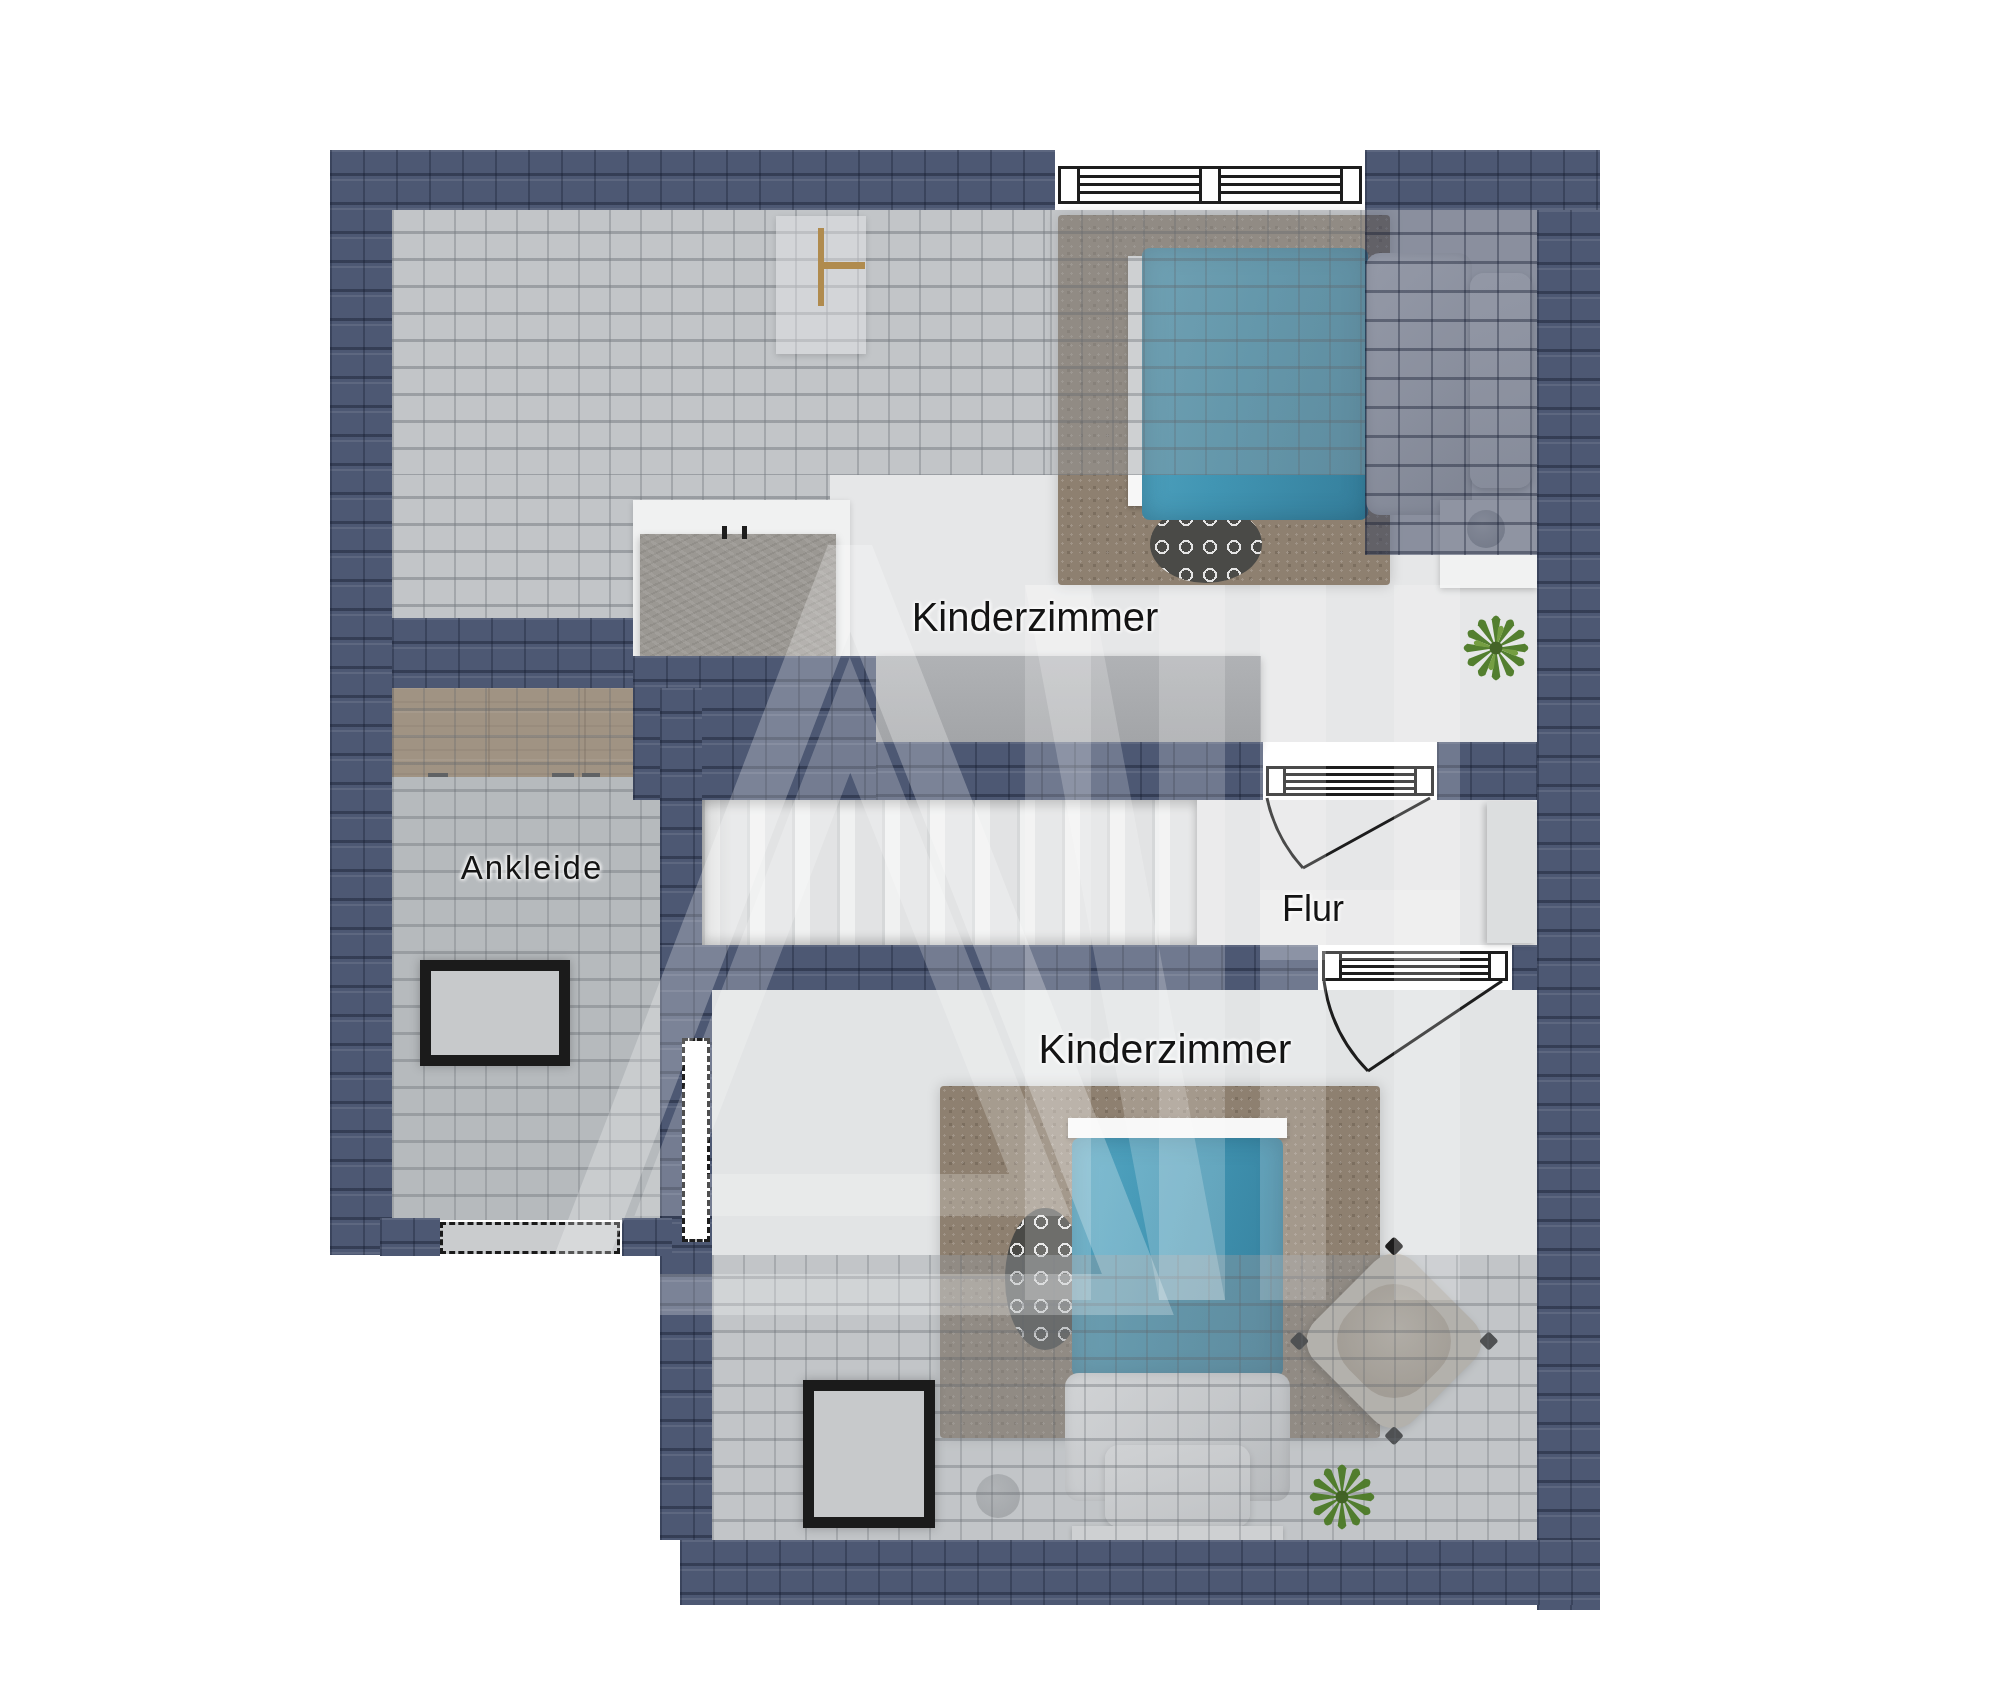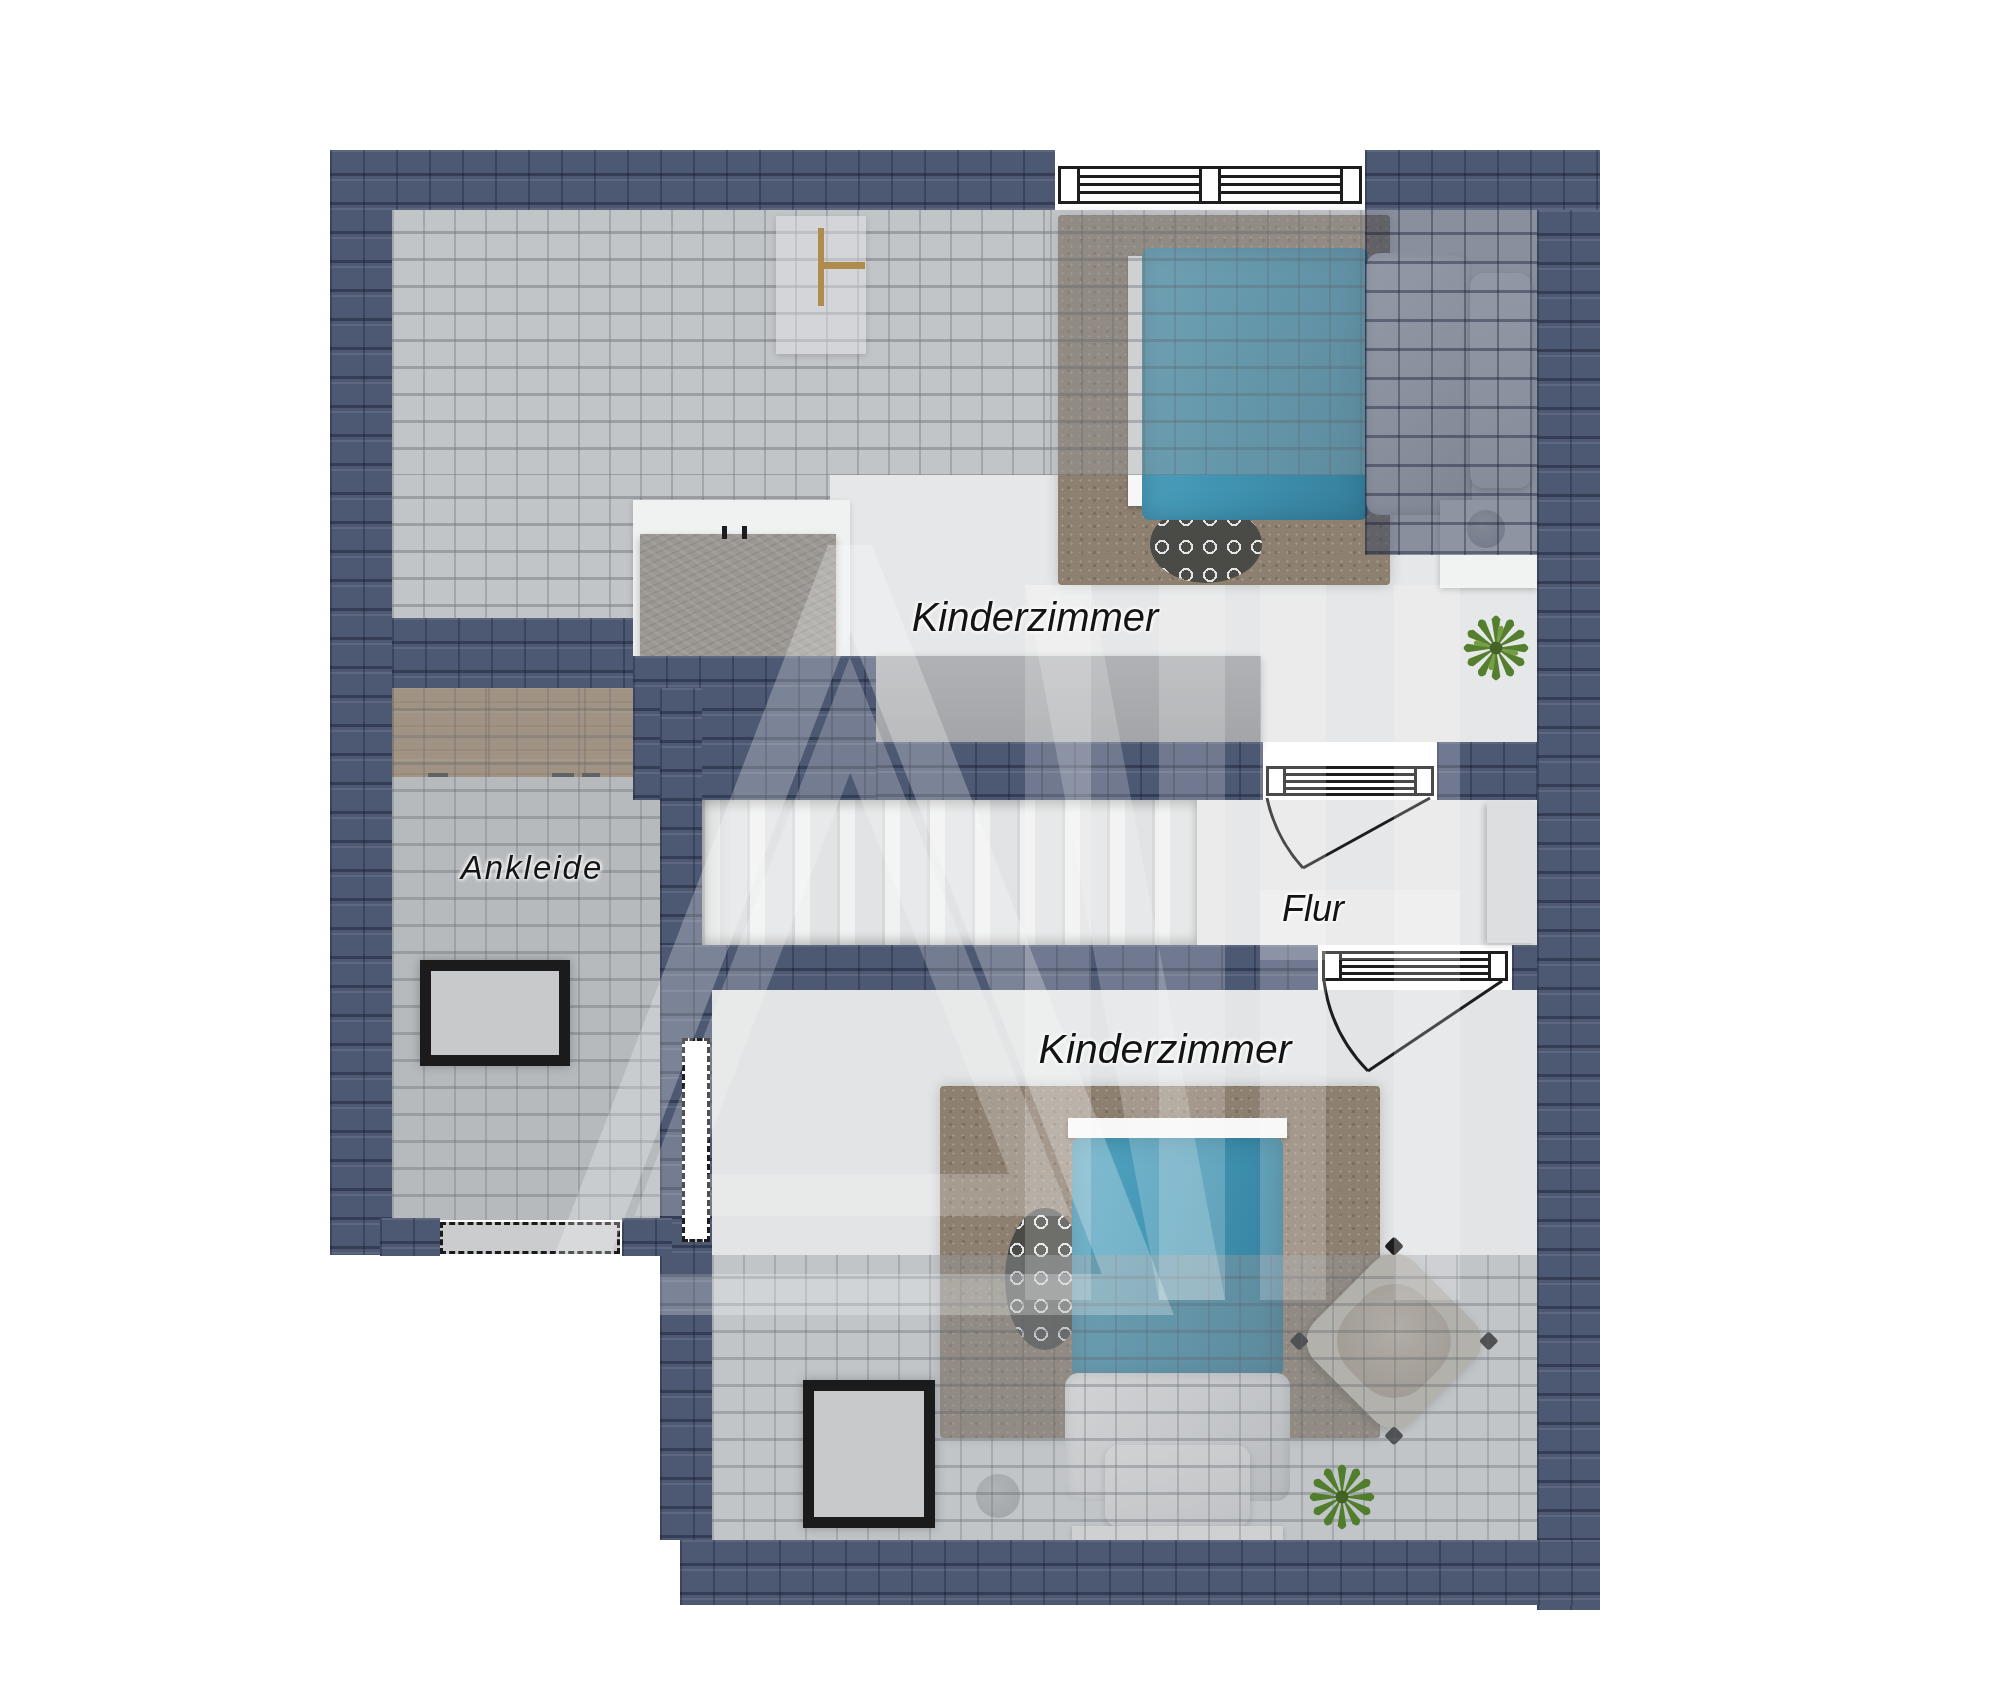--- a/index.html
+++ b/index.html
@@ -79,21 +79,21 @@
   .gray-el{background:linear-gradient(180deg,#b0b2b5,#a2a4a7);box-shadow:0 3px 8px rgba(0,0,0,.25);}
 
   
   .winbar{background:#ffffff;border:3px solid #1d1d1d;box-sizing:border-box;}
   .winline{position:absolute;left:4px;right:4px;height:3px;background:#1d1d1d;}
   .winpost{position:absolute;top:-3px;bottom:-3px;width:22px;background:#ffffff;border:3px solid #1d1d1d;box-sizing:border-box;}
   .dashedwin{background:#ffffff;border:3px dashed #1d1d1d;box-sizing:border-box;}
   .skylight{background:#c7c9cb;border:11px solid #1b1b1b;box-sizing:border-box;box-shadow:0 0 10px rgba(0,0,0,.25);}
 
   .label{color:#141414;text-align:center;white-space:nowrap;
-         text-shadow:0 0 4px #fff,0 0 4px #fff,0 0 5px #fff;font-style:italic;}
+         text-shadow:0 0 4px #fff,0 0 4px #fff,0 0 5px #fff;}
 
   .tick{background:#3a3a3a;}
   svg{display:block;}
 </style>
 </head>
 <body>
 
 <div id="stage">
 
   <div class="abs floor" style="left:830px;top:210px;width:707px;height:532px;"></div>

